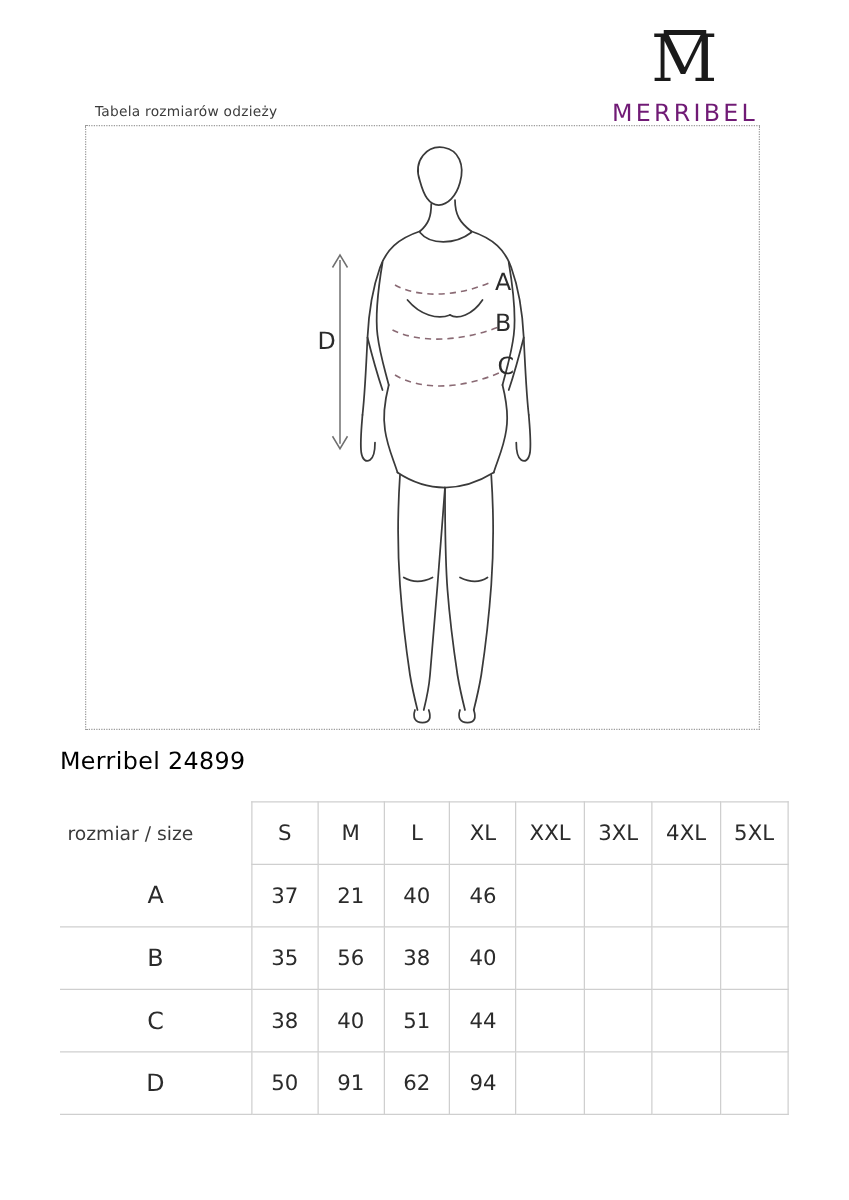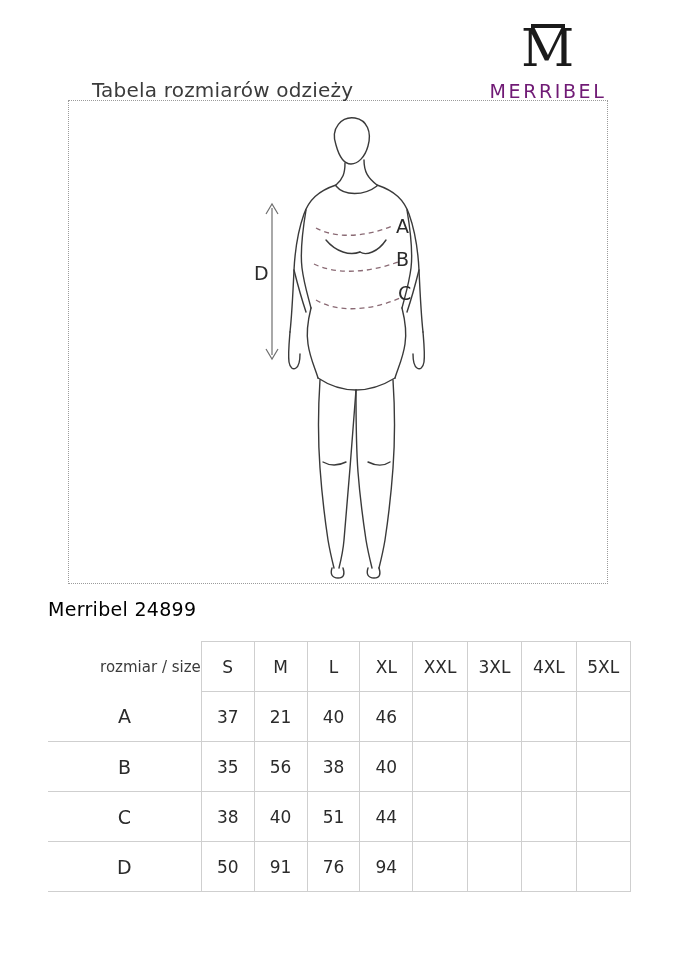--- a/index.html
+++ b/index.html
@@ -55,24 +55,24 @@
     position: absolute;
     left: 68px;
     top: 100px;
     width: 538px;
     height: 482px;
     border: 1px dotted #9b9b9b;
   }
 
   .panel-titles {
     position: absolute;
-    left: 92px;
+    left: 76px;
     top: 80px;
     line-height: 20px;
-    font-size: 20px;
+    font-size: 11px;
     color: #3b3b3b;
     letter-spacing: 0.2px;
   }
   .panel-titles div { white-space: nowrap; }
 
   .figure-wrap {
     position: absolute;
     left: 68px;
     top: 100px;
     width: 538px;
@@ -122,21 +122,21 @@
   .size-table tr th:first-child {
     border-left: none;
     border-top: none;
     width: 162px;
     text-align: center;
   }
   .size-table thead th:first-child {
     border: none;
     font-size: 15px;
     color: #3b3b3b;
-    text-align: right;
+    text-align: left;
     padding-left: 6px;
   }
   .size-table .row-label {
     font-size: 19px;
     color: #2b2b2b;
     border-left: none;
   }
   .size-table col.sizecol { width: 58px; }
 </style>
 </head>
@@ -274,21 +274,21 @@
       <td>44</td>
       <td></td>
       <td></td>
       <td></td>
       <td></td>
     </tr>
     <tr>
       <td class="row-label">D</td>
       <td>50</td>
       <td>91</td>
-      <td>76</td>
+      <td>62</td>
       <td>94</td>
       <td></td>
       <td></td>
       <td></td>
       <td></td>
     </tr>
   </tbody>
 </table>
 
 </body></html>

